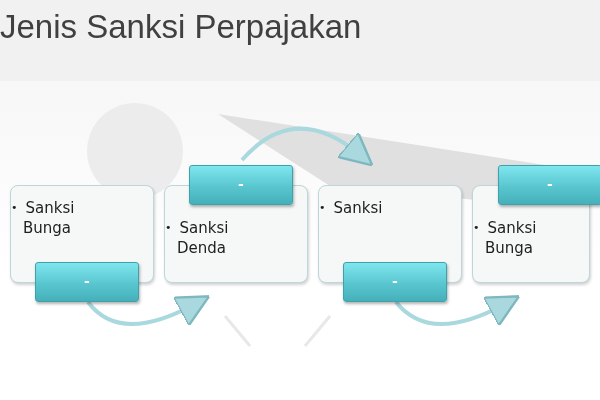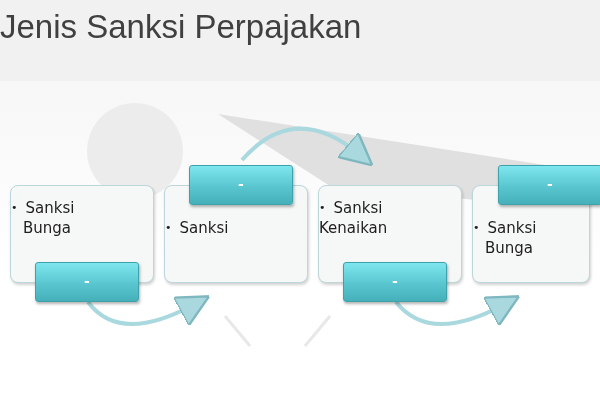--- a/index.html
+++ b/index.html
@@ -46,30 +46,30 @@
     <span class="line" style="padding-left:12px;">Bunga</span>
   </div>
 </div>
 <div class="tab" style="left:35px;top:262px;">
     <span class="lbl">-</span>
   </div>
 
 <div class="box" style="left:164px;top:185px;">
   <div class="txt" style="top:32px;">
     <span class="line"><span class="bullet">•</span><span>Sanksi</span></span>
+    <span class="line" style="padding-left:12px;">Denda</span>
   </div>
 </div>
 <div class="tab" style="left:189px;top:165px;">
     <span class="lbl">-</span>
   </div>
 
 <div class="box" style="left:318px;top:185px;">
   <div class="txt" style="top:12px;">
     <span class="line"><span class="bullet">•</span><span>Sanksi</span></span>
-    <span class="line">Kenaikan</span>
   </div>
 </div>
 <div class="tab" style="left:343px;top:262px;">
     <span class="lbl">-</span>
   </div>
 
 <div class="box" style="left:472px;top:185px;width:118px;">
   <div class="txt" style="top:32px;">
     <span class="line"><span class="bullet">•</span><span>Sanksi</span></span>
     <span class="line" style="padding-left:12px;">Bunga</span>

